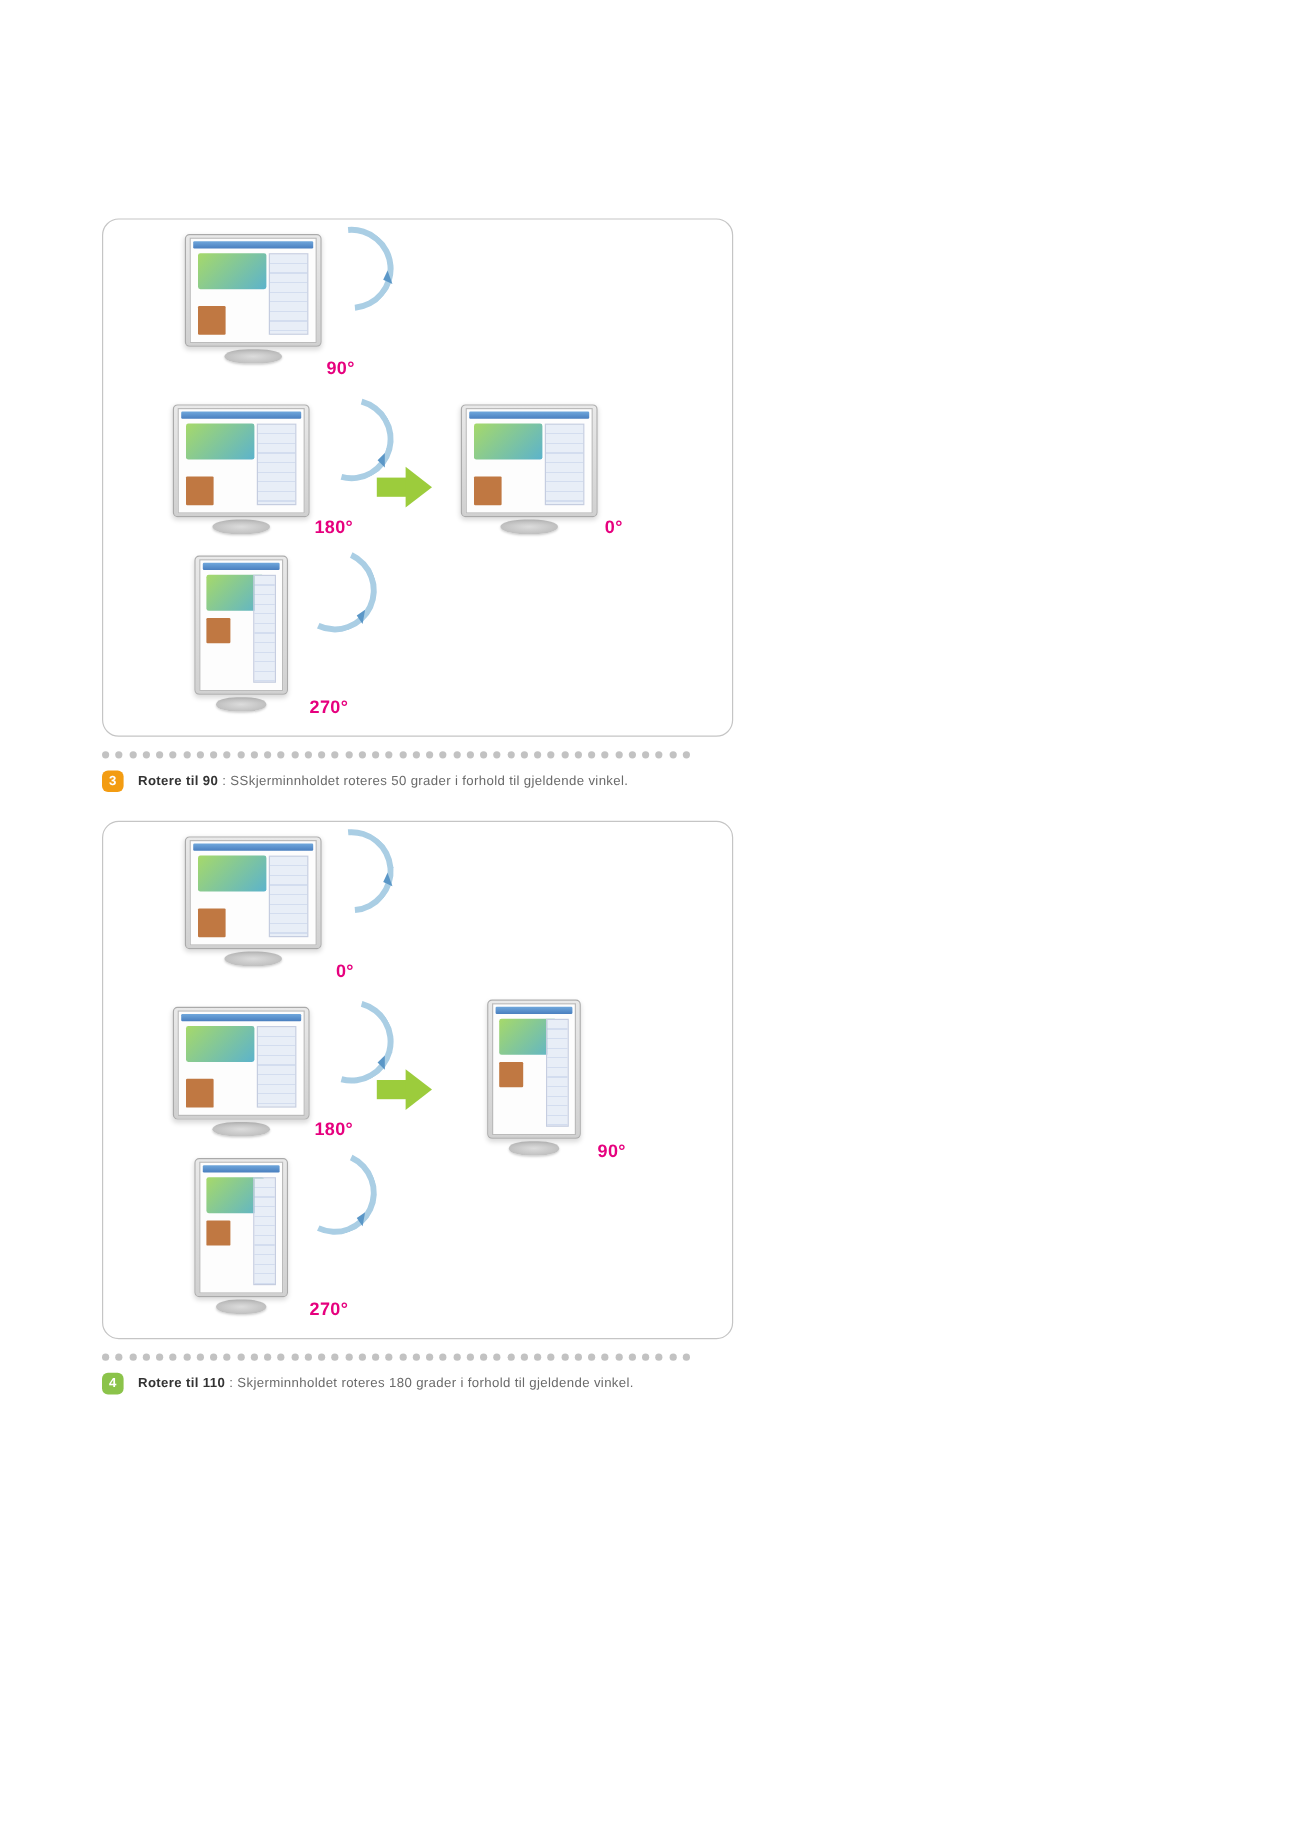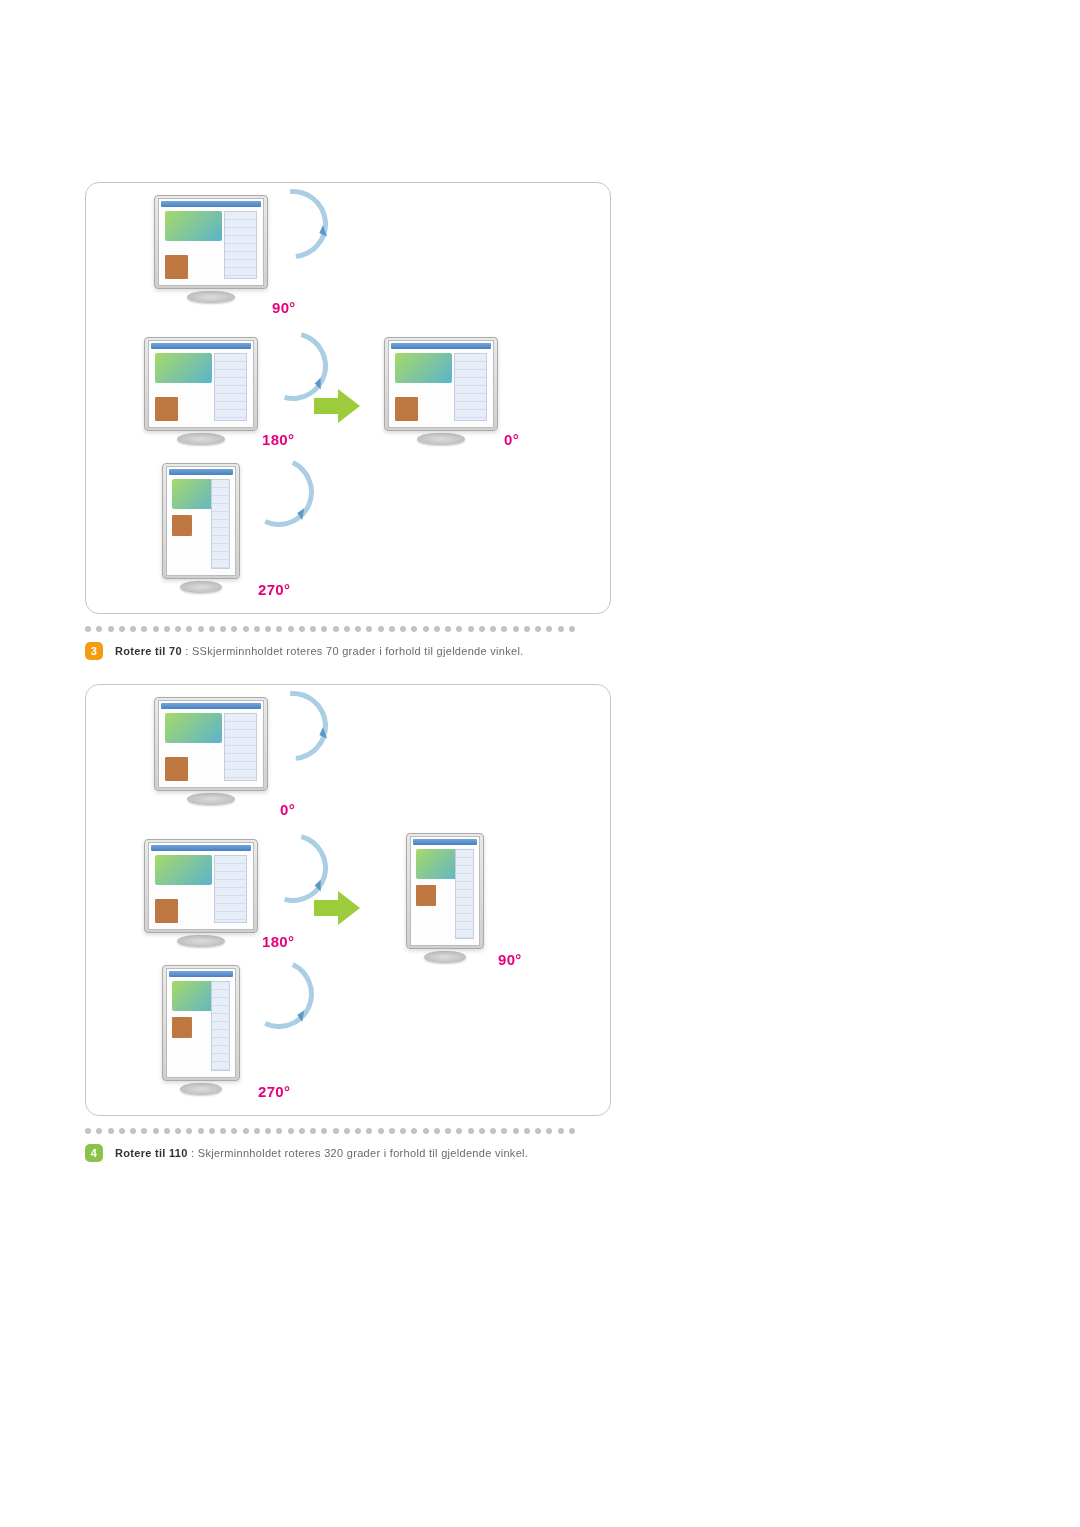--- a/index.html
+++ b/index.html
@@ -283,23 +283,23 @@
       <div class="dot"></div>
       <div class="dot"></div>
       <div class="dot"></div>
       <div class="dot"></div>
       <div class="dot"></div>
   </div>
 
   <div class="caption-row">
     <div class="badge badge-3">3</div>
     <div class="caption-text">
-      <span class="tt">Rotere til 70</span>
+      <span class="tt">Rotere til 90</span>
       <span> : </span>
-      <span>SSkjerminnholdet roteres 70 grader i forhold til gjeldende vinkel.</span>
+      <span>SSkjerminnholdet roteres 50 grader i forhold til gjeldende vinkel.</span>
     </div>
   </div>
 
   <div class="frame">
 
     <div class="monitor landscape" style="left:68px; top:12px;">
       <div class="bezel">
         <div class="screen">
           <div class="thumb-bar"></div>
           <div class="thumb-a"></div>
@@ -401,17 +401,17 @@
       <div class="dot"></div>
       <div class="dot"></div>
       <div class="dot"></div>
   </div>
 
   <div class="caption-row">
     <div class="badge badge-4">4</div>
     <div class="caption-text">
       <span class="tt">Rotere til 110</span>
       <span> : </span>
-      <span>Skjerminnholdet roteres 320 grader i forhold til gjeldende vinkel.</span>
+      <span>Skjerminnholdet roteres 180 grader i forhold til gjeldende vinkel.</span>
     </div>
   </div>
 
 </div>
 
 </body></html>

